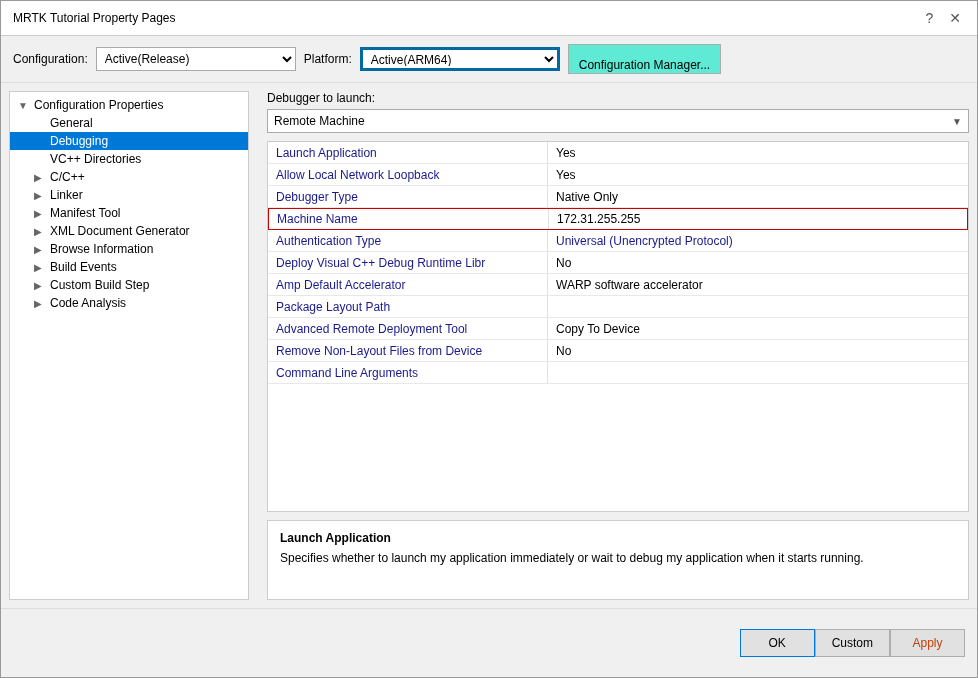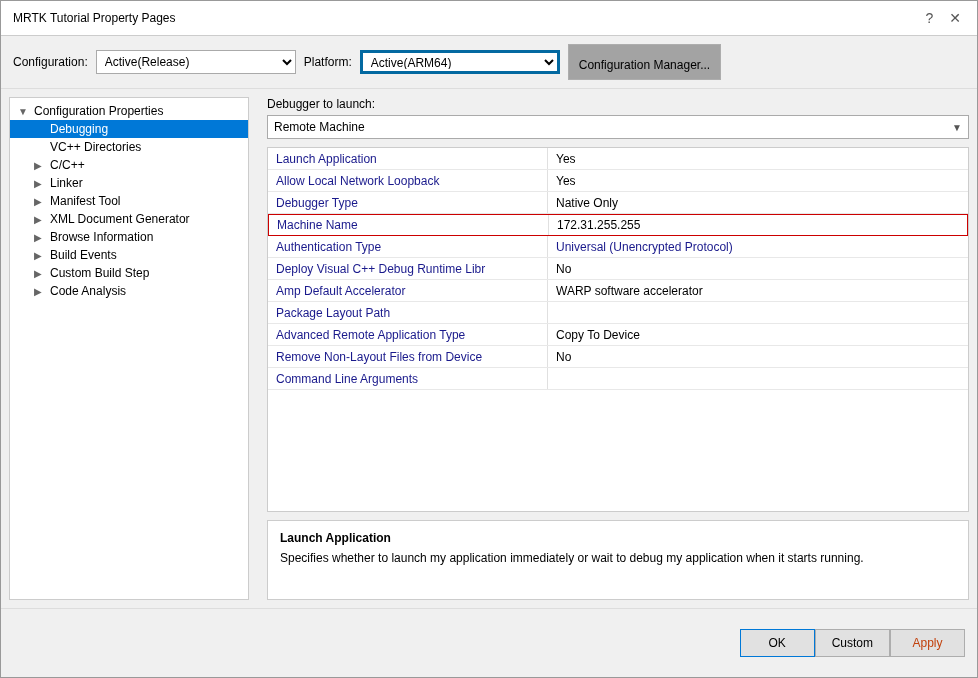--- a/index.html
+++ b/index.html
@@ -55,26 +55,26 @@
       align-items: center;
       gap: 8px;
       background: #f0f0f0;
       border-bottom: 1px solid #ddd;
     }
     .toolbar-label {
       color: #000;
       font-size: 12px;
     }
     .config-manager-btn {
-      background: #a3a3a3;
+      background: #5eead4;
       border: 1px solid #adadad;
       padding: 13px 10px;
       font-size: 12px;
       cursor: pointer;
-      height: 36px;
+      height: 30px;
       white-space: nowrap;
     }
     .content-area {
       display: flex;
       flex: 1;
       overflow: hidden;
       padding: 8px;
       gap: 0;
     }
     .left-panel {
@@ -247,20 +247,24 @@
     <button class="config-manager-btn">Configuration Manager...</button>
   </div>
 
   <div class="content-area">
 
     <div class="left-panel">
       <div class="tree-item tree-root">
         <span class="tree-arrow">▼</span>
         <span>Configuration Properties</span>
       </div>
+      <div class="tree-item tree-child">
+        <span class="tree-arrow"> </span>
+        <span>General</span>
+      </div>
       <div class="tree-item tree-child selected">
         <span class="tree-arrow"> </span>
         <span>Debugging</span>
       </div>
       <div class="tree-item tree-child">
         <span class="tree-arrow"> </span>
         <span>VC++ Directories</span>
       </div>
       <div class="tree-item tree-child">
         <span class="tree-arrow">▶</span>
@@ -333,21 +337,21 @@
         </div>
         <div class="prop-row">
           <div class="prop-name">Amp Default Accelerator</div>
           <div class="prop-value">WARP software accelerator</div>
         </div>
         <div class="prop-row">
           <div class="prop-name">Package Layout Path</div>
           <div class="prop-value"></div>
         </div>
         <div class="prop-row">
-          <div class="prop-name">Advanced Remote Application Type</div>
+          <div class="prop-name">Advanced Remote Deployment Tool</div>
           <div class="prop-value">Copy To Device</div>
         </div>
         <div class="prop-row">
           <div class="prop-name">Remove Non-Layout Files from Device</div>
           <div class="prop-value">No</div>
         </div>
         <div class="prop-row">
           <div class="prop-name">Command Line Arguments</div>
           <div class="prop-value"></div>
         </div>

